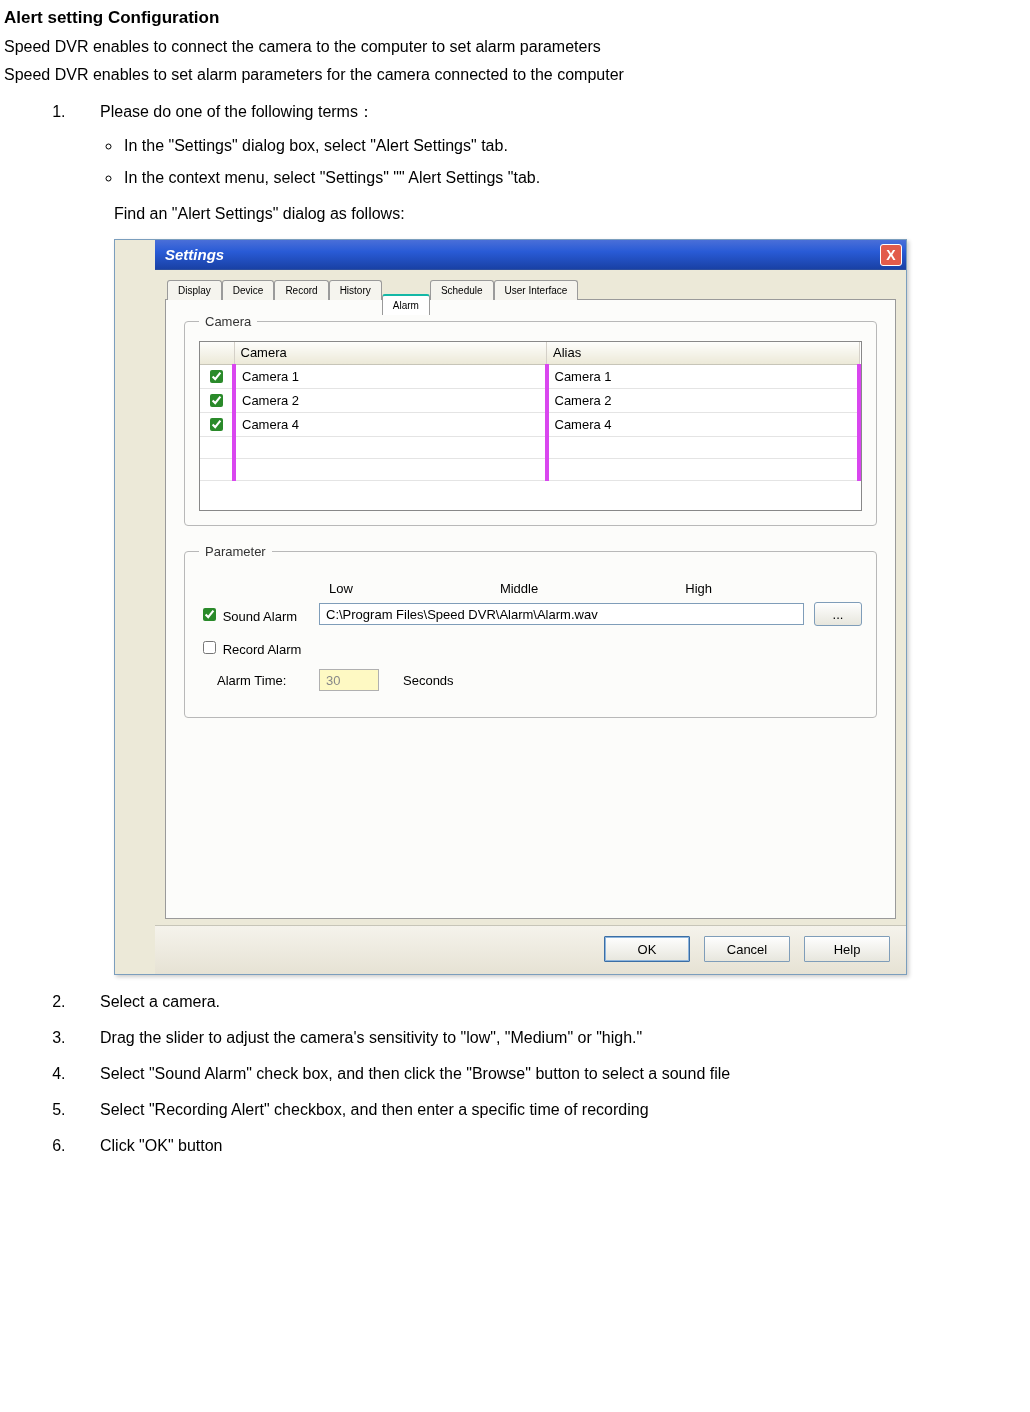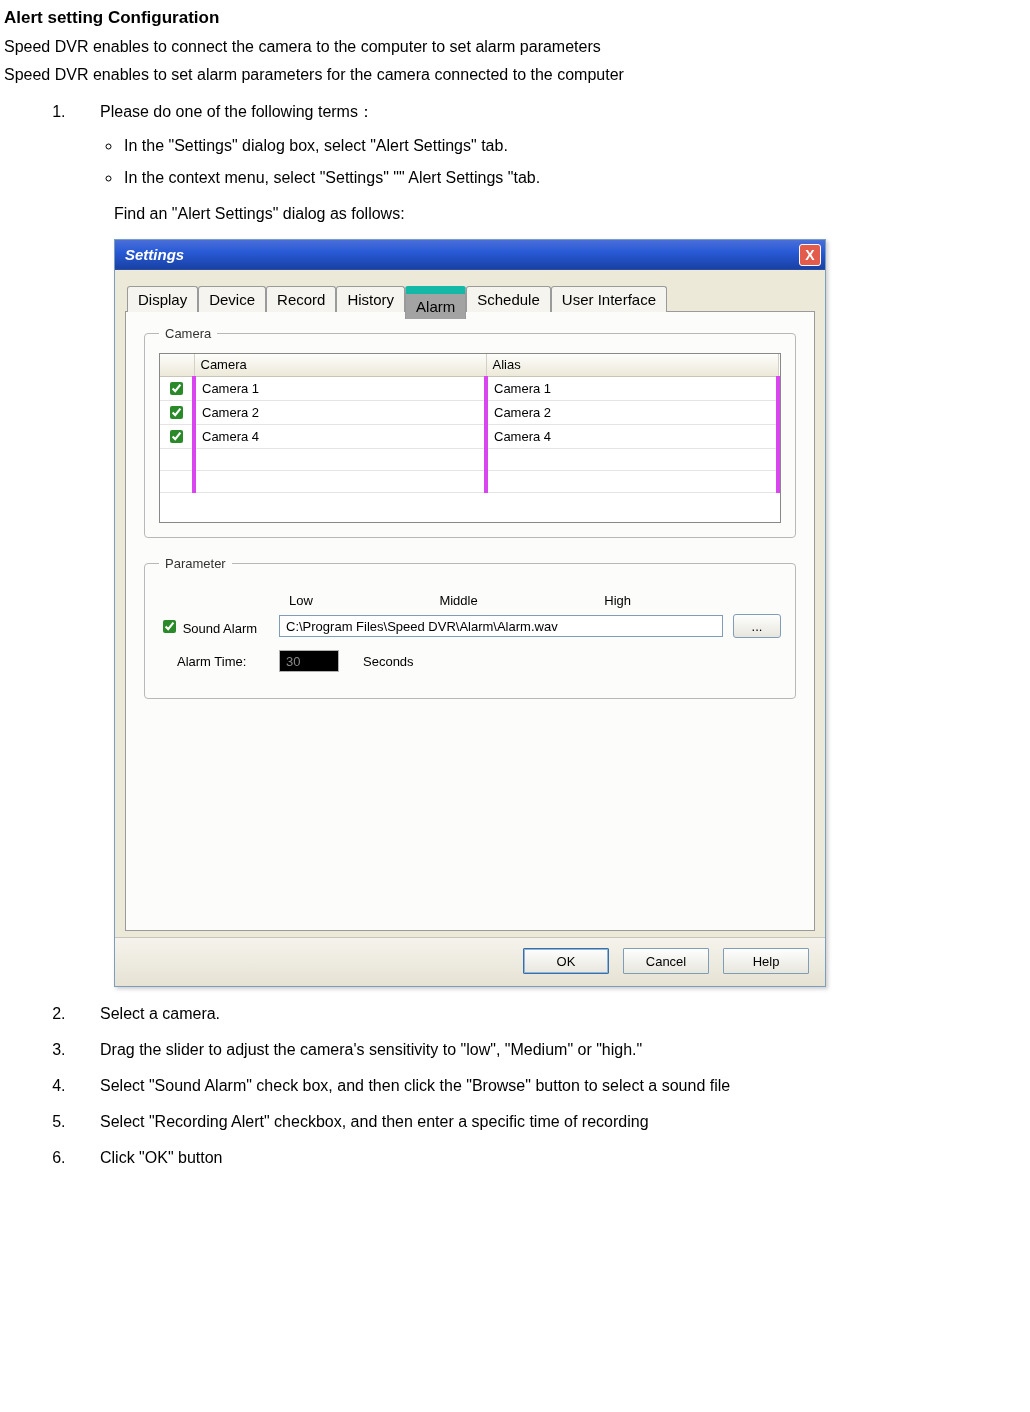--- a/index.html
+++ b/index.html
@@ -15,26 +15,27 @@
     .doc-line { margin: 10px 0; font-size: 16px; }
     ol.main-list { margin: 8px 0 8px 48px; padding: 0; }
     ol.main-list > li { margin: 18px 0 18px 18px; padding-left: 30px; }
     ol.main-list > li::marker { font-size: 16px; }
     ul.sub-list { list-style-type: circle; margin: 10px 0 10px 4px; padding: 0; }
     ul.sub-list > li { margin: 14px 0 14px 18px; padding-left: 2px; }
     .find-line { margin: 18px 0 14px 14px; }
 
     
     .dlg {
-      width: 712px;
+      width: 793px;
       margin: 16px 0 16px 14px;
       border: 1px solid #7b9ebd;
       background: #ece9d8;
       box-shadow: 2px 2px 4px rgba(0,0,0,0.2);
       font-size: 13px;
+      padding-left: 40px;
     }
     .titlebar {
       height: 30px;
       background: linear-gradient(to bottom, #4a6fd8 0%, #295bd6 40%, #1941a5 100%);
       display: flex;
       align-items: center;
       justify-content: space-between;
       padding: 0 4px 0 10px;
       border-bottom: 1px solid #2c4e9e;
     }
@@ -57,31 +58,31 @@
       align-items: flex-end;
       margin: 0;
       padding: 0 2px;
     }
     .tab {
       padding: 4px 10px;
       border: 1px solid #9a9a9a;
       border-bottom: none;
       background: #f5f4ee;
       margin-right: 0px;
-      font-size: 15px;
+      font-size: 10px;
       border-radius: 3px 3px 0 0;
       position: relative;
       top: 1px;
       cursor: pointer;
     }
     .tab.active {
-      background: #a3a3a3;
+      background: #ffffff;
       font-weight: normal;
-      top: 8px;
-      border-top: 8px solid #14b8a6;
+      top: 16px;
+      border-top: 2px solid #14b8a6;
       z-index: 2;
     }
     .tabpanel {
       border: 1px solid #9a9a9a;
       background: #fcfcfa;
       padding: 14px 18px 20px 18px;
       min-height: 620px;
     }
     fieldset.grp {
       border: 1px solid #b8b8b8;
@@ -167,21 +168,21 @@
       border: 1px solid #7f9db9;
       background: linear-gradient(to bottom, #fefefe, #e7e6dd);
       border-radius: 3px;
       font-size: 13px;
       cursor: pointer;
     }
     .alarm-time-input {
       width: 60px;
       height: 22px;
       border: 1px solid #b0b0b0;
-      background: #000000;
+      background: #fef9c3;
       color: #888;
       padding: 2px 6px;
       font-size: 13px;
     }
     .dlg-footer {
       display: flex;
       justify-content: flex-end;
       gap: 14px;
       padding: 10px 16px 12px 16px;
       background: linear-gradient(to bottom, #f5f3ec, #e6e2d4);
@@ -291,20 +292,26 @@
 
             <div class="param-row" style="margin-top:6px;">
               <div class="param-label">
                 <input type="checkbox" class="chk" checked="" style="">
                 <span>Sound Alarm</span>
               </div>
               <input class="sound-path" type="text" readonly="" value="C:\Program Files\Speed DVR\Alarm\Alarm.wav" style="">
               <button class="browse-btn">...</button>
             </div>
 
+            <div class="param-row">
+              <div class="param-label">
+                <input type="checkbox" class="chk" style="">
+                <span>Record Alarm</span>
+              </div>
+            </div>
 
             <div class="param-row">
               <div class="param-label" style="padding-left:18px;">Alarm Time:</div>
               <input class="alarm-time-input" type="text" disabled="" value="30" style="">
               <span style="margin-left:24px;">Seconds</span>
             </div>
 
           </fieldset>
 
         </div>

